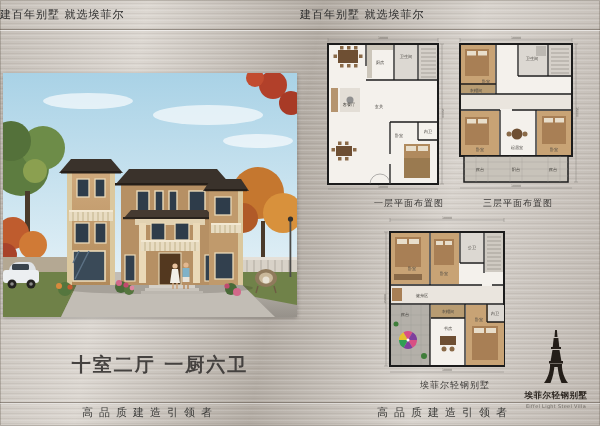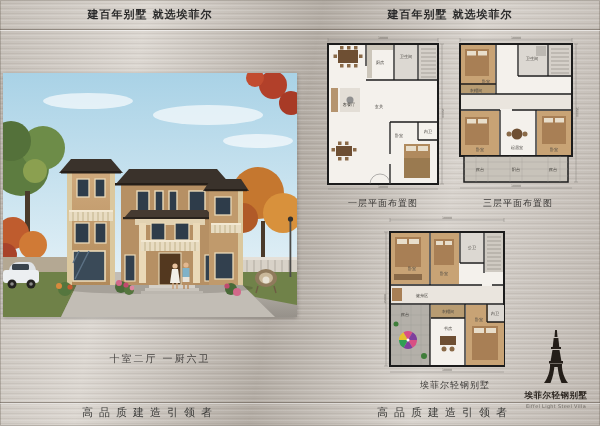--- a/index.html
+++ b/index.html
@@ -5,24 +5,24 @@
   html,body{margin:0;padding:0;}
   body{font-family:"DejaVu Sans","Liberation Sans",sans-serif;background:#888;}
   #page{
     position:relative;width:600px;height:426px;overflow:hidden;margin:0 auto;
     background-image:
       repeating-linear-gradient(0deg, rgba(255,255,255,.14) 0 1px, rgba(255,255,255,0) 1px 2px, rgba(70,60,50,.07) 2px 3px, rgba(255,255,255,0) 3px 5px),
       linear-gradient(100deg,#c6c0b9 0%,#dcd7d1 22%,#b3aca4 48%,#d8d3cd 72%,#bfb8b1 100%);
     box-shadow:inset 0 0 0 1px rgba(110,100,90,.35);
   }
   .rule{position:absolute;left:0;right:0;height:0;border-top:1px solid rgba(95,85,75,.55);border-bottom:1px solid rgba(255,255,255,.5);}
-  .hdr{position:absolute;top:7px;font-size:11px;font-weight:bold;color:#2b2b2b;letter-spacing:1px;text-align:center;}
+  .hdr{position:absolute;top:7px;font-size:11px;font-weight:normal;color:#2b2b2b;letter-spacing:1px;text-align:left;}
   .ftr{position:absolute;top:405px;font-size:11px;font-weight:normal;color:#3a3a38;letter-spacing:6px;text-align:center;}
   #hero{position:absolute;left:3px;top:73px;width:294px;height:244px;box-shadow:0 1px 4px rgba(0,0,0,.25);}
-  #caption{position:absolute;left:60px;top:352px;width:200px;text-align:center;font-size:10px;color:#454240;letter-spacing:2px;}
+  #caption{position:absolute;left:60px;top:352px;width:200px;text-align:center;font-size:19px;color:#454240;letter-spacing:2px;font-weight:bold;}
   .plan{position:absolute;}
   .plan-label{position:absolute;font-size:9px;color:#3c3a38;text-align:center;letter-spacing:1px;}
   .floor{fill:#f4f1ec;stroke:#1c1c1c;stroke-width:2;}
   .wall{stroke:#1c1c1c;stroke-width:1.3;fill:none;}
   .dim{stroke:#8a8680;stroke-width:.5;}
   .dimtxt{font-size:3.2px;fill:#6e6a64;text-anchor:middle;}
   .rlabel{font-size:4.2px;fill:#4a4742;text-anchor:middle;}
   .steps{stroke:#7a766f;stroke-width:.5;fill:none;}
   .tile{stroke:#9a968f;stroke-width:.3;fill:none;}
   .slats{stroke:#b9a87e;stroke-width:.8;}
@@ -259,21 +259,21 @@
       <path class="wall" d="M44 8 V30 M44 44 H116 M72 8 V44 M96 8 V44 M68 86 H116 M68 86 V118 M68 128 V148 M96 86 V104 M96 104 H116"></path>
       <path d="M48 148 A10 10 0 0 1 58 138 M68 148 A10 10 0 0 0 58 138" stroke="#6a6a6a" stroke-width=".5" fill="none"></path>
       <text class="rlabel" x="58" y="28">厨房</text>
       <text class="rlabel" x="84" y="22">卫生间</text>
       <text class="rlabel" x="27" y="70">客餐厅</text>
       <text class="rlabel" x="57" y="72">玄关</text>
       <text class="rlabel" x="77" y="101">卧室</text>
       <text class="rlabel" x="106" y="97">内卫</text>
     </svg>
   </div>
-  <div class="plan-label" style="left:322px;top:197px;width:122px;">一层平面布置图</div>
+  <div class="plan-label" style="left:322px;top:197px;width:122px;text-align:right;">一层平面布置图</div>
 
   <div class="plan" style="left:456px;top:36px;width:124px;height:158px;">
     <svg viewBox="0 0 124 158" width="124" height="158">
       <g>
         <line class="dim" x1="4" y1="4" x2="116" y2="4"></line>
           <line class="dim" x1="4" y1="2" x2="4" y2="6"></line>
           <line class="dim" x1="116" y1="2" x2="116" y2="6"></line>
         <text class="dimtxt" x="60" y="3">10000</text>
         <line class="dim" x1="120" y1="8" x2="120" y2="146"></line>
           <line class="dim" x1="118" y1="8" x2="122" y2="8"></line>

